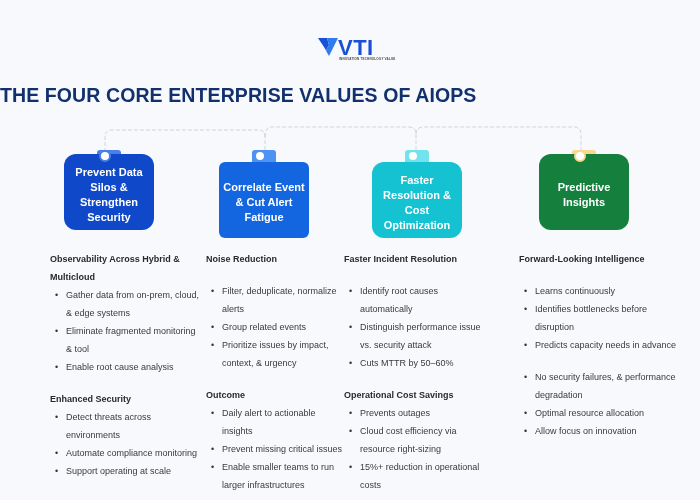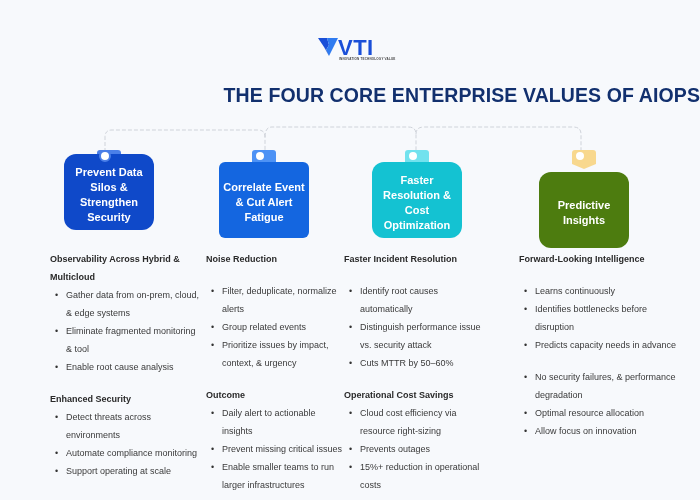--- a/index.html
+++ b/index.html
@@ -21,21 +21,21 @@
       font-weight: 700; font-size: 22px; color: #1a4fd8;
       letter-spacing: 0.5px;
     }
     .logo .tag {
       position: absolute; left: 21px; top: 21px;
       font-size: 3px; color: #444; letter-spacing: 0.2px;
       white-space: nowrap; font-weight: 700;
     }
     .title {
       position: absolute; left: 0; right: 0; top: 84px;
-      text-align: right;
+      text-align: left;
       font-size: 19.5px; font-weight: 700;
       color: #12306e; letter-spacing: 0.1px;
     }
     .connectors { position: absolute; left: 0; top: 0; }
     .card {
       position: absolute;
       width: 90px; height: 76px;
       border-radius: 12px;
       color: #fff;
       font-weight: 700;
@@ -116,21 +116,21 @@
 </div>
 <div class="pin" style="left:254px; top:150px; border-color:#4d92f5;"></div>
 
 <div class="tab" style="left:405px; top:150px; background:#72e2ee;"></div>
 <div class="card" style="left:372px; top:162px; background:#14c2d2;">
   <span>Faster Resolution &amp; Cost Optimization</span>
 </div>
 <div class="pin" style="left:407px; top:150px; border-color:#72e2ee;"></div>
 
 <div class="tab" style="left:572px; top:150px; background:#f8d88e;"></div>
-<div class="card" style="left:539px; top:172px; background:#4d7c0f;">
+<div class="card" style="left:539px; top:154px; background:#15803d;">
   <span>Predictive Insights</span>
 </div>
 <div class="pin" style="left:574px; top:150px; border-color:#f8d88e;"></div>
 
 <div class="col" style="left:50px; top:250px; width:150px;">
   <div class="sec-h">Observability Across Hybrid &amp; Multicloud</div>
   <ul>
     <li>Gather data from on-prem, cloud, &amp; edge systems</li>
     <li>Eliminate fragmented monitoring &amp; tool</li>
     <li>Enable root cause analysis</li>
@@ -165,22 +165,22 @@
   <div class="sec-h">Faster Incident Resolution</div>
   <div class="gap"></div>
   <ul>
     <li>Identify root causes automatically</li>
     <li>Distinguish performance issue vs. security attack</li>
     <li>Cuts MTTR by 50–60%</li>
   </ul>
   <div class="gap"></div>
   <div class="sec-h">Operational Cost Savings</div>
   <ul>
+    <li>Prevents outages</li>
     <li>Cloud cost efficiency via resource right-sizing</li>
-    <li>Prevents outages</li>
     <li>15%+ reduction in operational costs</li>
   </ul>
 </div>
 
 <div class="col" style="left:519px; top:250px; width:160px;">
   <div class="sec-h">Forward-Looking Intelligence</div>
   <div class="gap"></div>
   <ul>
     <li>Learns continuously</li>
     <li>Identifies bottlenecks before disruption</li>

